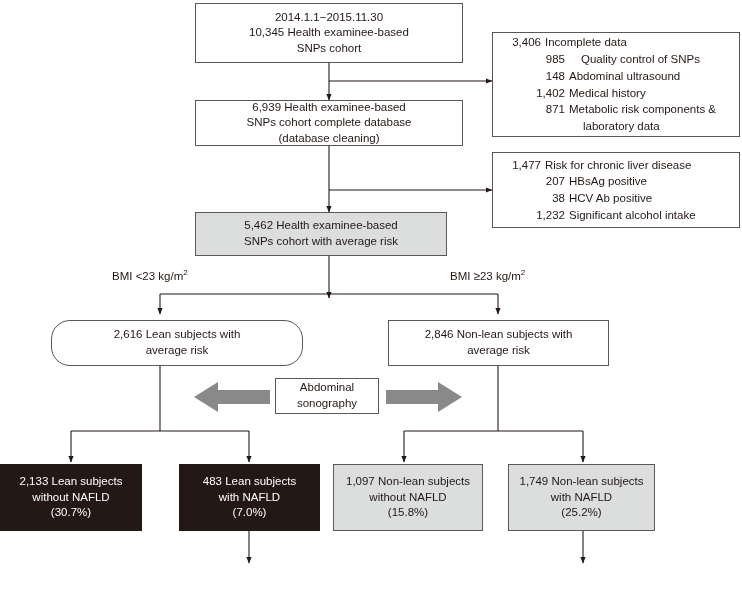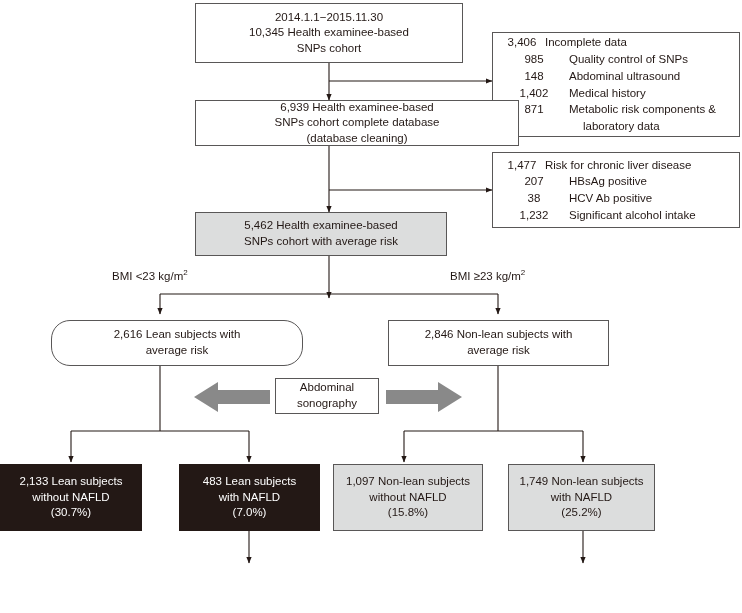--- a/index.html
+++ b/index.html
@@ -49,21 +49,21 @@
     font-size: 11.5px;
     line-height: 1.45;
   }
   .exc-row {
     display: flex;
     white-space: nowrap;
   }
   .exc-num {
     display: inline-block;
     width: 38px;
-    text-align: center;
+    text-align: right;
     flex: 0 0 38px;
   }
   .exc-txt {
     padding-left: 4px;
   }
   .exc-cont {
     padding-left: 62px;
   }
   .bmi-label {
     position: absolute;
@@ -135,21 +135,21 @@
       <div>SNPs cohort</div>
     </div>
   </div>
 
   <div class="node node-exclusion" style="left:492px; top:32px; width:248px; height:105px;">
     <div class="lines">
       <div class="exc-row">
         <span class="exc-num">3,406</span>
         <span class="exc-txt">Incomplete data</span>
       </div>
-      <div class="exc-row exc-cont" style="padding-left:0;">
+      <div class="exc-row exc-cont" style="padding-left:0;gap:12px;">
         <span class="exc-num" style="width:62px; flex:0 0 62px;">985</span>
         <span class="exc-txt">Quality control of SNPs</span>
       </div>
       <div class="exc-row">
         <span class="exc-num" style="width:62px; flex:0 0 62px;">148</span>
         <span class="exc-txt">Abdominal ultrasound</span>
       </div>
       <div class="exc-row">
         <span class="exc-num" style="width:62px; flex:0 0 62px;">1,402</span>
         <span class="exc-txt">Medical history</span>
@@ -158,21 +158,21 @@
         <span class="exc-num" style="width:62px; flex:0 0 62px;">871</span>
         <span class="exc-txt">Metabolic risk components &amp;</span>
       </div>
       <div class="exc-row">
         <span class="exc-num" style="width:76px; flex:0 0 76px;"></span>
         <span class="exc-txt">laboratory data</span>
       </div>
     </div>
   </div>
 
-  <div class="node" style="left:195px; top:100px; width:324px; height:46px;">
+  <div class="node" style="left:195px; top:100px; width:268px; height:46px;">
     <div class="lines">
       <div>6,939 Health examinee-based</div>
       <div>SNPs cohort complete database</div>
       <div>(database cleaning)</div>
     </div>
   </div>
 
   <div class="node node-exclusion" style="left:492px; top:152px; width:248px; height:76px;">
     <div class="lines">
       <div class="exc-row">

